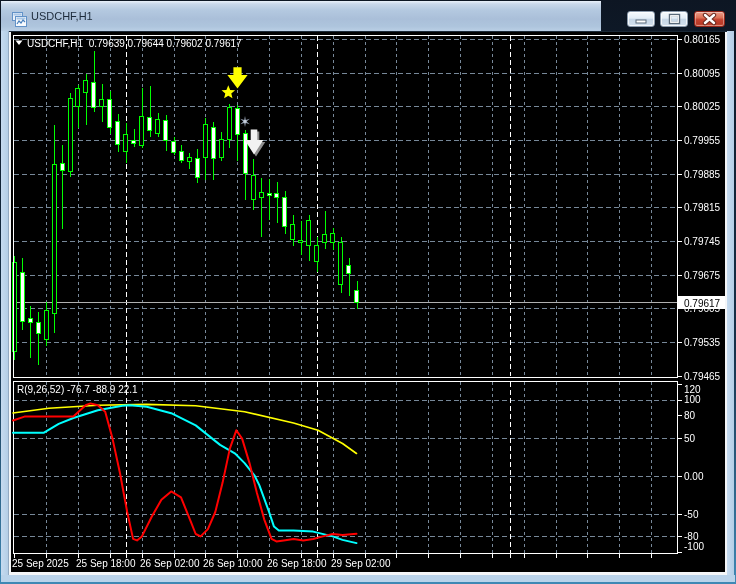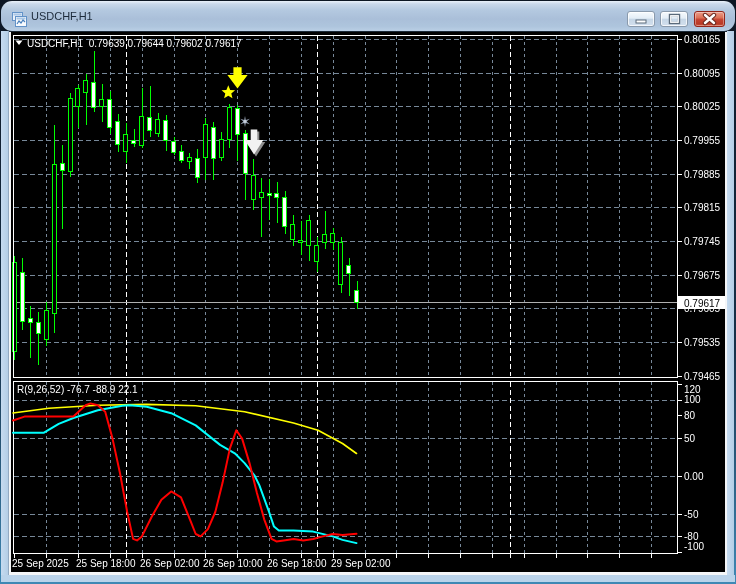--- a/index.html
+++ b/index.html
@@ -1,20 +1,19 @@
 <!DOCTYPE html>
 <html><head>
 <meta charset="utf-8">
 <style>
 * { margin:0; padding:0; box-sizing:border-box; }
 body { width:736px; height:584px; font-family:"Liberation Sans", sans-serif; overflow:hidden; }
 #win { position:relative; width:736px; height:584px; background:linear-gradient(#0d1623, #16314a 60%, #3f88b4); }
-#titlebar { position:absolute; left:1px; top:1px; width:734px; height:30px;
+#titlebar { position:absolute; left:1px; top:1px; width:600px; height:30px;
   background:linear-gradient(#eaf1fa 0%, #c9d8ea 10%, #b4c9e0 30%, #aabfd9 60%, #aec5dd 85%, #bacfe5 100%);
-  border-radius:11px;
 }
 #tbicon { position:absolute; left:11px; top:11px; }
 #tbtitle { position:absolute; left:30px; top:9px; font-size:11px; color:#1c2a3a; }
 .wbtn { position:absolute; top:10px; width:28px; height:16px; border-radius:3px; }
 .wbtn.gray { border:1px solid #8a9aac; background:linear-gradient(#f7fbfe 0%, #e3edf6 45%, #c6d6e6 50%, #d3e0ee 100%); box-shadow: inset 0 0 0 1px rgba(255,255,255,0.75); }
 #btnmin { left:626px; }
 #btnmax { left:659px; }
 #btnclose { left:693px; width:31px; border:1px solid #93251a; background:linear-gradient(#eb9d8a 0%, #dd7258 40%, #c44230 55%, #b83a27 85%, #d2573d 100%); box-shadow: inset 0 0 0 1px rgba(255,255,255,0.35); }
 #client { position:absolute; left:11px; top:32px; width:714px; height:540px; background:#000; }
 #whiteedge { position:absolute; left:9px; top:32px; width:718px; height:543px; background:#f4f6f8; }

